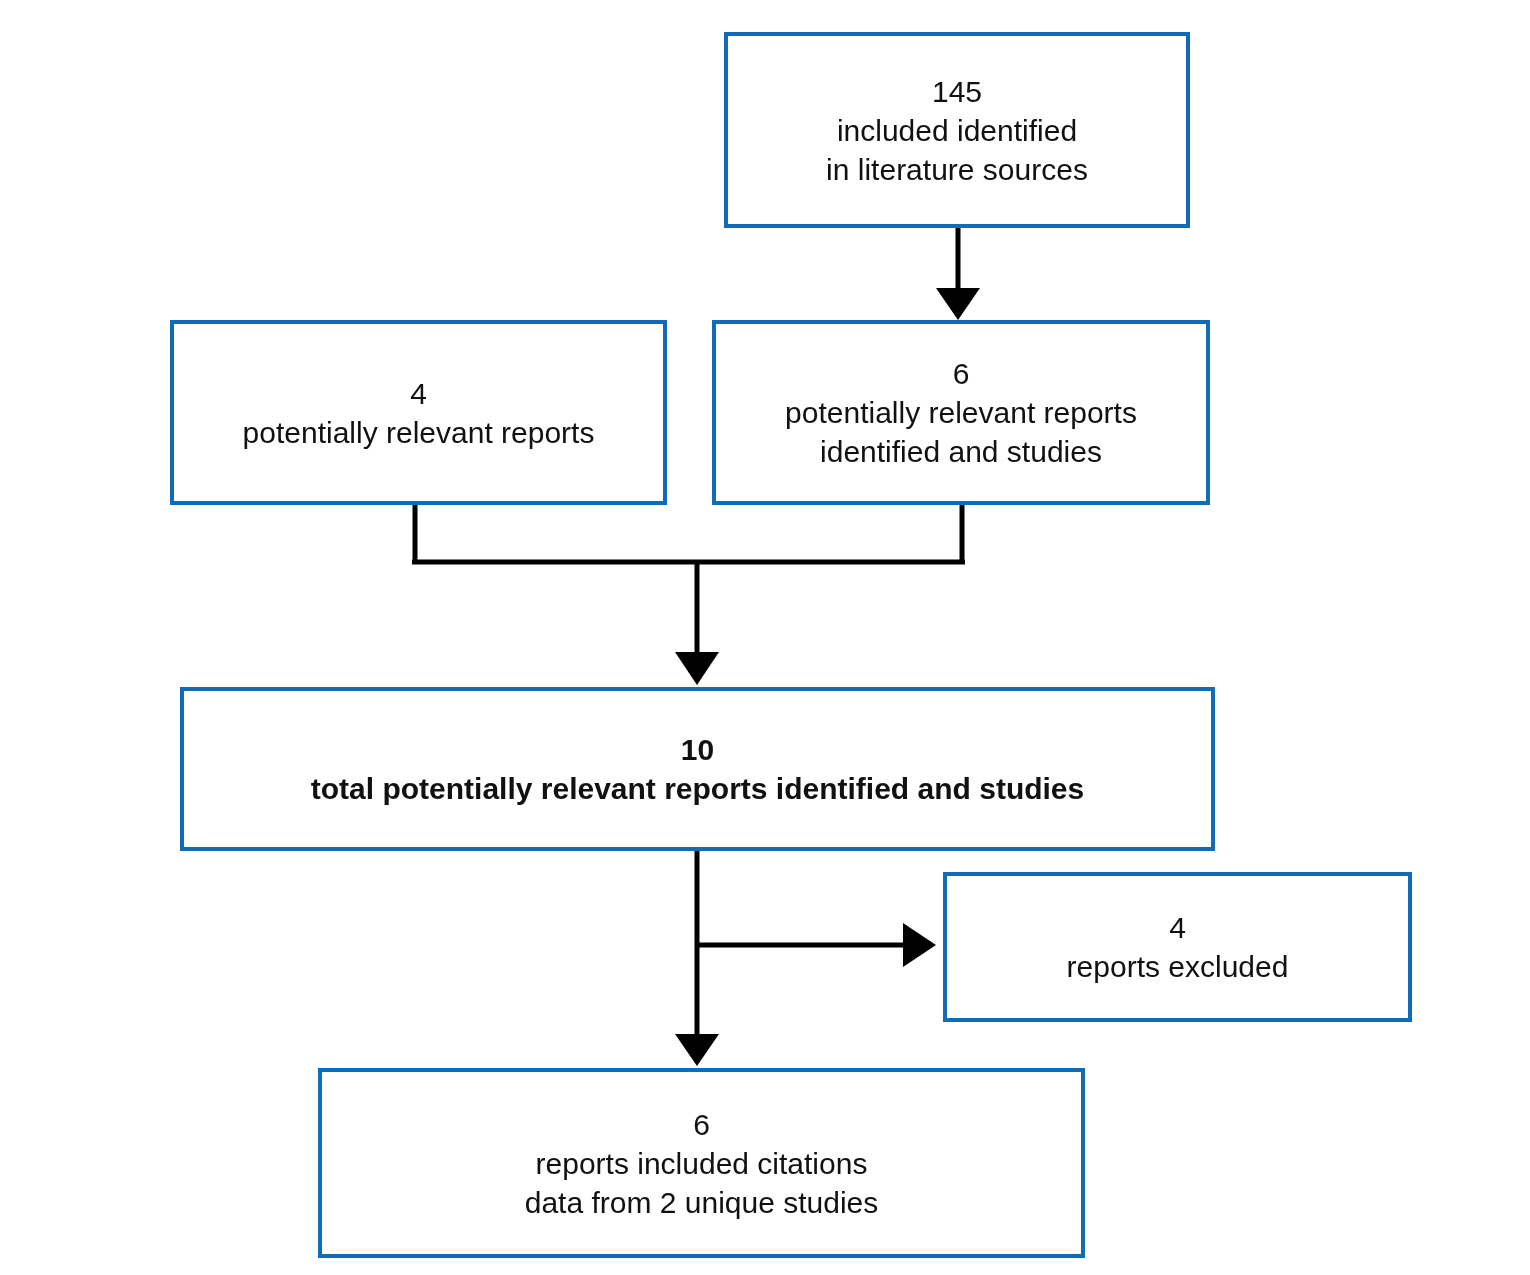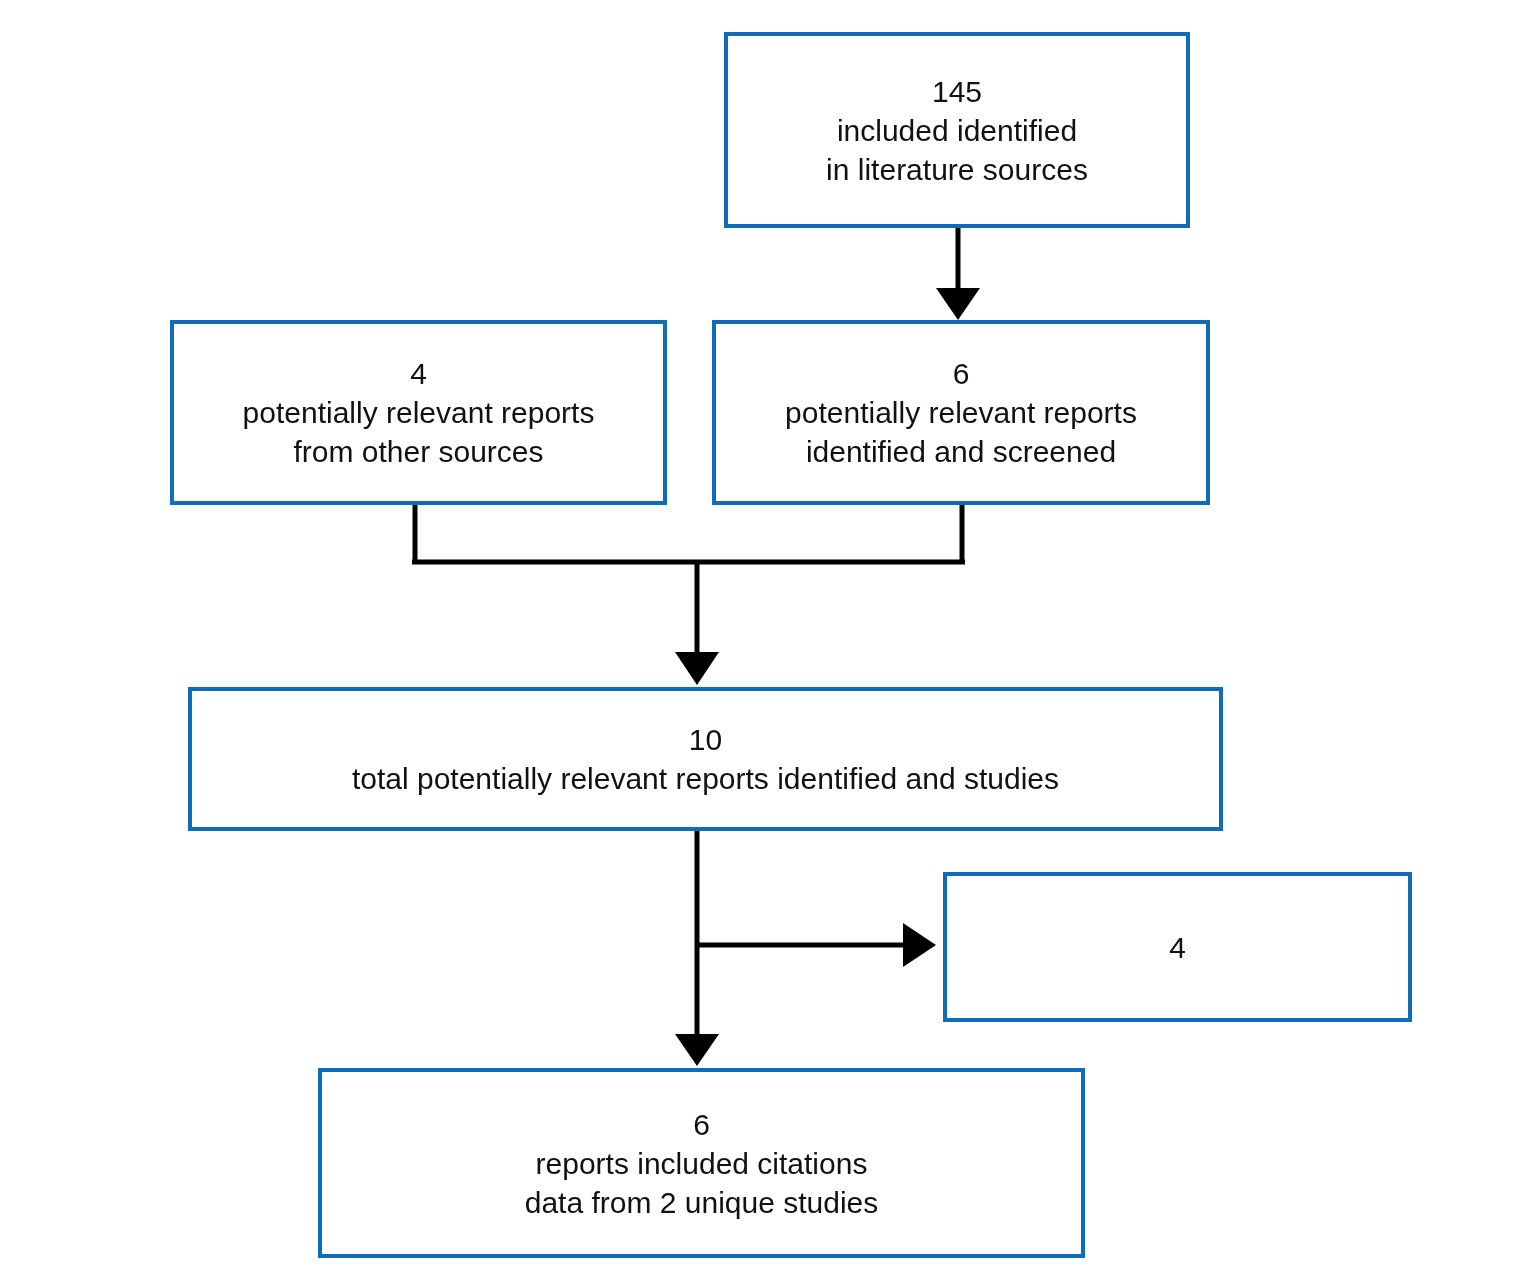--- a/index.html
+++ b/index.html
@@ -40,21 +40,21 @@
     white-space: nowrap;
   }
   .flow-box .desc-line {
     display: block;
     white-space: nowrap;
   }
   
   #box-identified   { left: 724px;  top: 32px;   width: 466px; height: 196px; }
   #box-other-src    { left: 170px;  top: 320px;  width: 497px; height: 185px; }
   #box-screened     { left: 712px;  top: 320px;  width: 498px; height: 185px; }
-  #box-total        { left: 188px;  top: 687px;  width: 1035px; height: 144px; }
+  #box-total        { left: 180px;  top: 687px;  width: 1035px; height: 164px; font-weight: bold; }
   #box-excluded     { left: 943px;  top: 872px;  width: 469px; height: 150px; }
   #box-included     { left: 318px;  top: 1068px; width: 767px; height: 190px; }
 
   
   #connector-layer {
     position: absolute;
     left: 0;
     top: 0;
     width: 1530px;
     height: 1275px;
@@ -106,36 +106,36 @@
 
   <div class="flow-box" id="box-identified">
     <span class="count-line">145</span>
     <span class="desc-line">included identified</span>
     <span class="desc-line">in literature sources</span>
   </div>
 
   <div class="flow-box" id="box-other-src">
     <span class="count-line">4</span>
     <span class="desc-line">potentially relevant reports</span>
-    <span class="desc-line">from other sources</span>
   </div>
 
   <div class="flow-box" id="box-screened">
     <span class="count-line">6</span>
     <span class="desc-line">potentially relevant reports</span>
-    <span class="desc-line">identified and screened</span>
+    <span class="desc-line">identified and studies</span>
   </div>
 
   <div class="flow-box" id="box-total">
     <span class="count-line">10</span>
     <span class="desc-line">total potentially relevant reports identified and studies</span>
   </div>
 
   <div class="flow-box" id="box-excluded">
     <span class="count-line">4</span>
+    <span class="desc-line">reports excluded</span>
   </div>
 
   <div class="flow-box" id="box-included">
     <span class="count-line">6</span>
     <span class="desc-line">reports included citations</span>
     <span class="desc-line">data from 2 unique studies</span>
   </div>
 
 </div>
 

